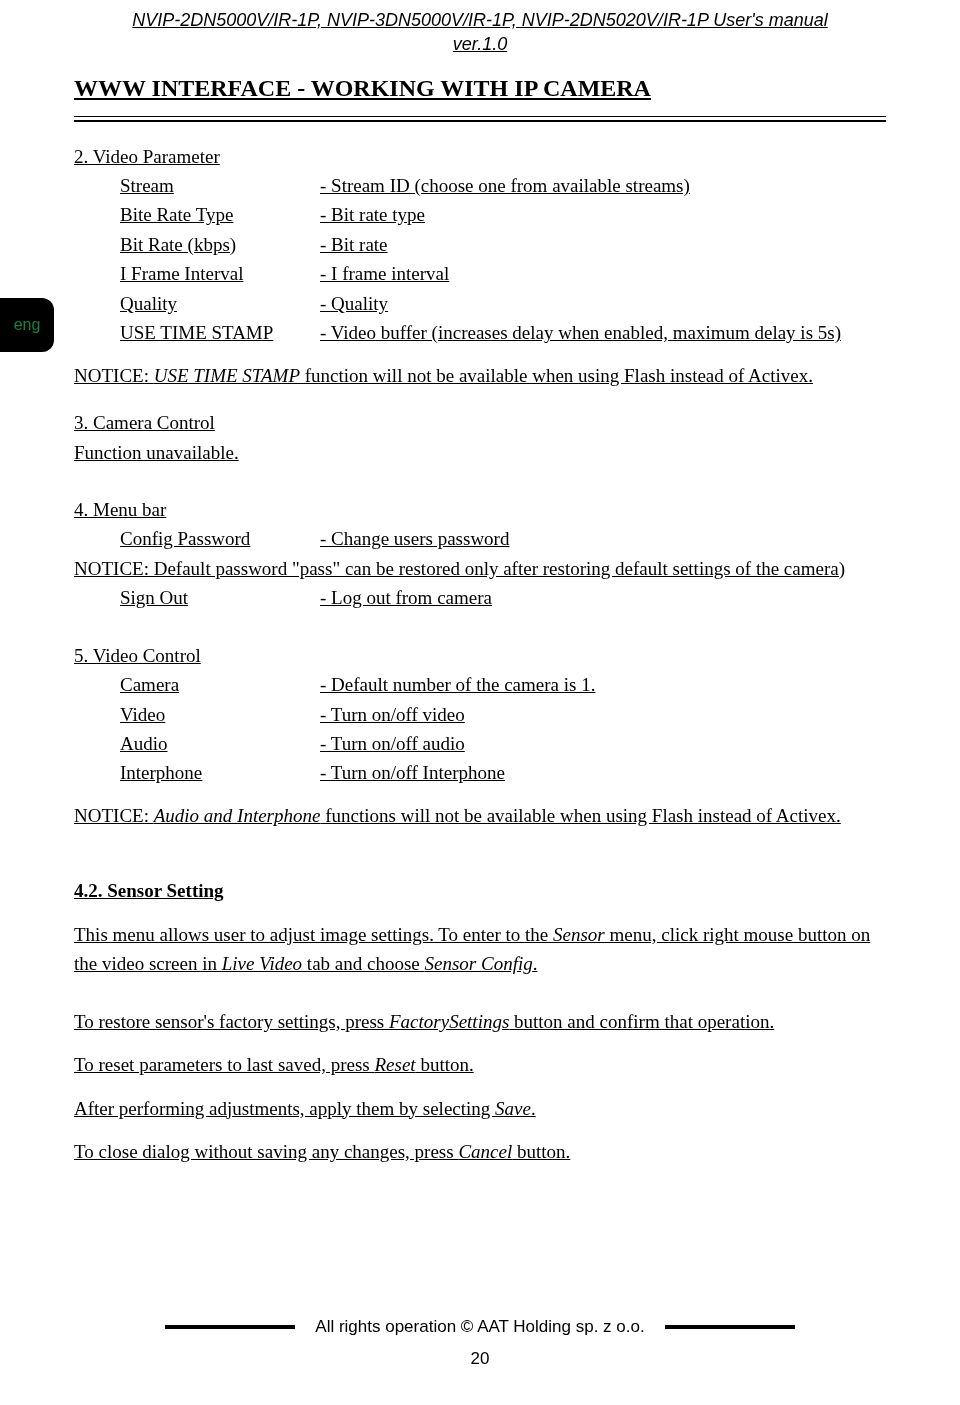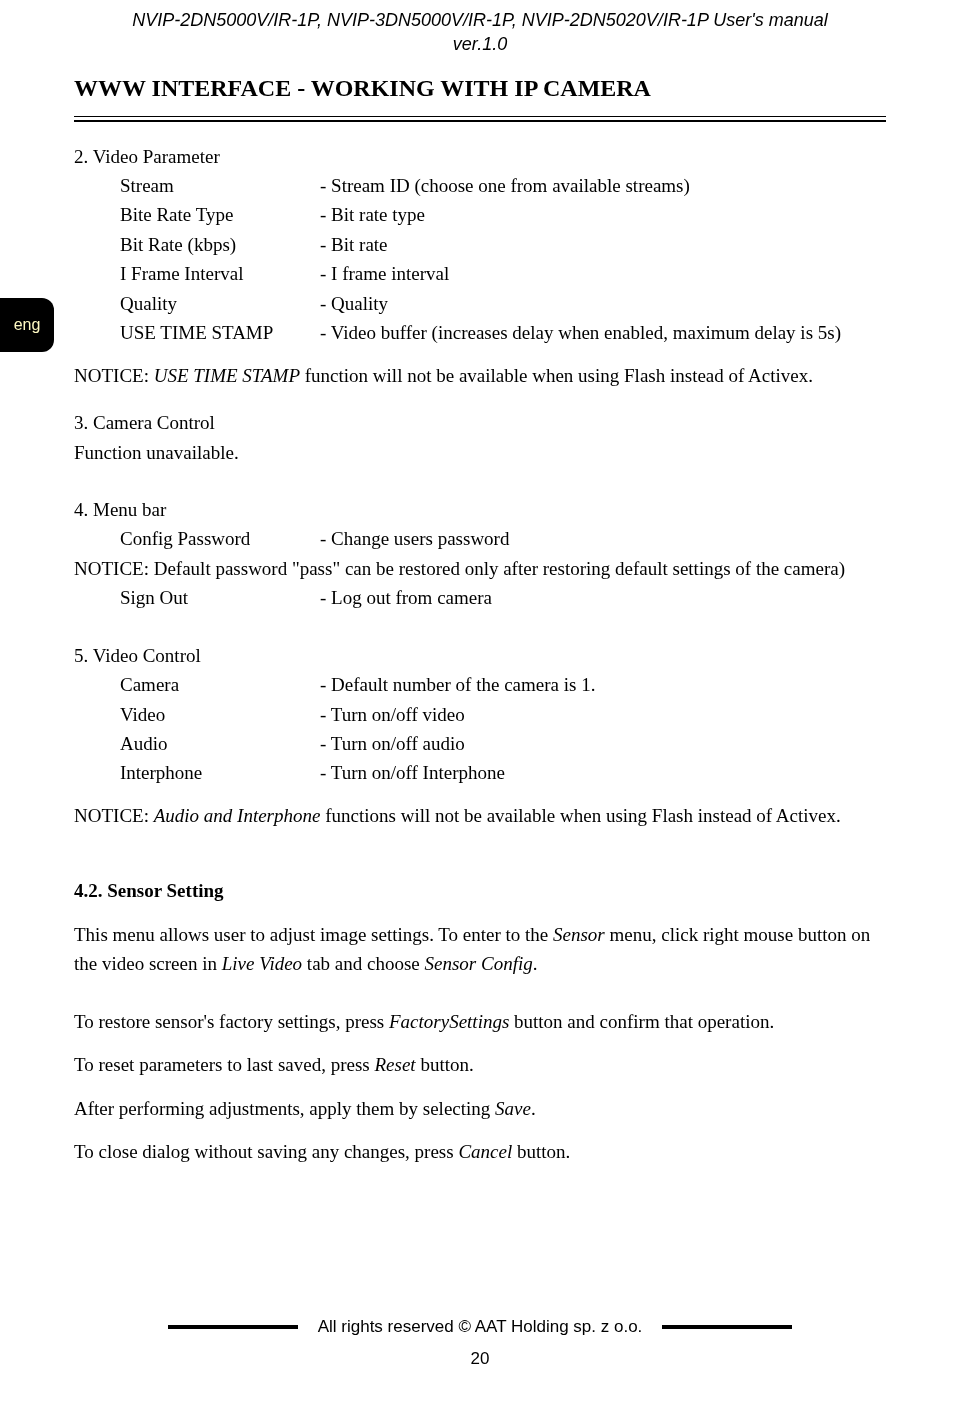--- a/index.html
+++ b/index.html
@@ -1,21 +1,21 @@
 <!DOCTYPE html>
 <html><head>
 <meta charset="utf-8">
 <style>
   * { box-sizing: border-box; margin: 0; padding: 0; }
   html, body { width: 960px; background: #fff; font-family: "Times New Roman", Times, serif; color: #000; }
-  .page { position: relative; width: 960px; min-height: 1405px; padding: 0 74px 0 74px; }
+  .page { position: relative; width: 960px; min-height: 1405px; padding: 0 74px 0 74px; text-decoration: underline; }
   .header { text-align: center; font-style: italic; font-family: Arial, Helvetica, sans-serif; font-size: 18px; line-height: 1.35; padding-top: 8px; }
   .section-title { font-family: "Times New Roman", serif; font-weight: bold; font-size: 24px; margin-top: 18px; }
   .dbl-rule { margin-top: 14px; border-top: 1px solid #000; border-bottom: 2px solid #000; height: 6px; }
-  .lang-tab { position: absolute; left: 0; top: 298px; width: 54px; height: 54px; background: #000; color: #fef9c3; display: flex; align-items: center; justify-content: center; border-top-right-radius: 12px; border-bottom-right-radius: 12px; font-family: Arial, sans-serif; font-size: 16px; }
+  .lang-tab { position: absolute; left: 0; top: 298px; width: 54px; height: 54px; background: #000; color: #15803d; display: flex; align-items: center; justify-content: center; border-top-right-radius: 12px; border-bottom-right-radius: 12px; font-family: Arial, sans-serif; font-size: 16px; }
   .body-text { font-size: 19px; line-height: 1.55; }
   .para { margin-top: 14px; }
   .first { margin-top: 20px; }
   .row { display: flex; }
   .indent { padding-left: 46px; }
   .term { width: 200px; flex: 0 0 200px; }
   .desc { flex: 1; }
   .notice { margin-top: 13px; }
   .gap { margin-top: 28px; }
   .gap-sm { margin-top: 18px; }
@@ -129,19 +129,19 @@
     </div>
     <div class="para">
       <span>To close dialog without saving any changes, press </span><span class="em">Cancel</span><span> button.</span>
     </div>
 
   </div>
 
   <div class="footer-wrap">
     <div class="footer-line">
       <div class="footer-bar left"></div>
-      <div class="footer-text">All rights reserved © AAT Holding sp. z o.o.</div>
+      <div class="footer-text">All rights operation © AAT Holding sp. z o.o.</div>
       <div class="footer-bar right"></div>
     </div>
     <div class="page-num">20</div>
   </div>
 
 </div>
 
 </body></html>

